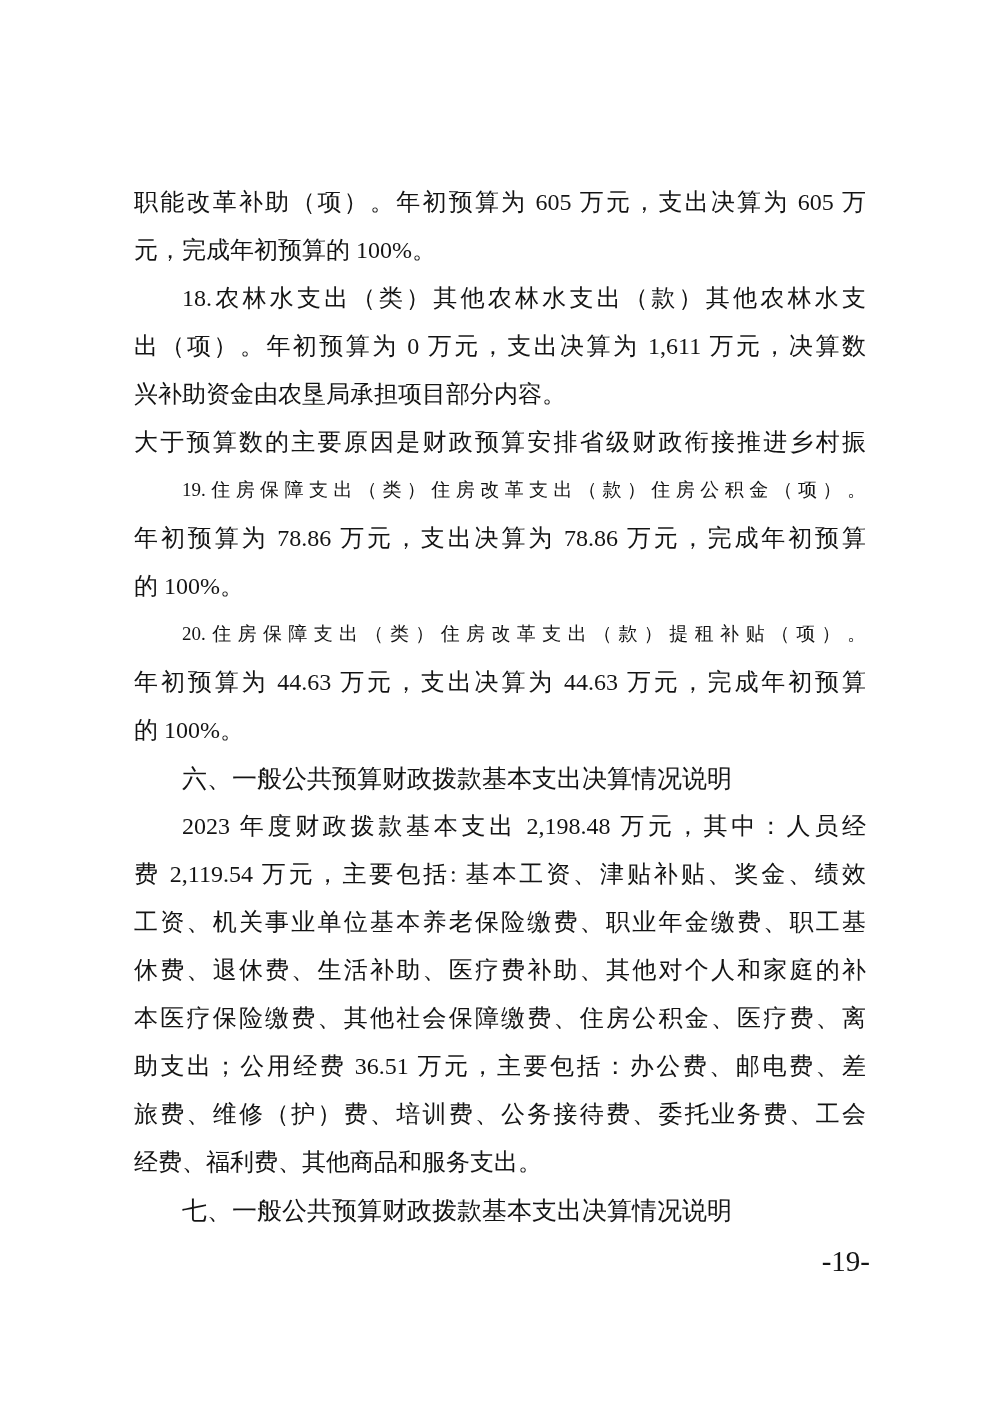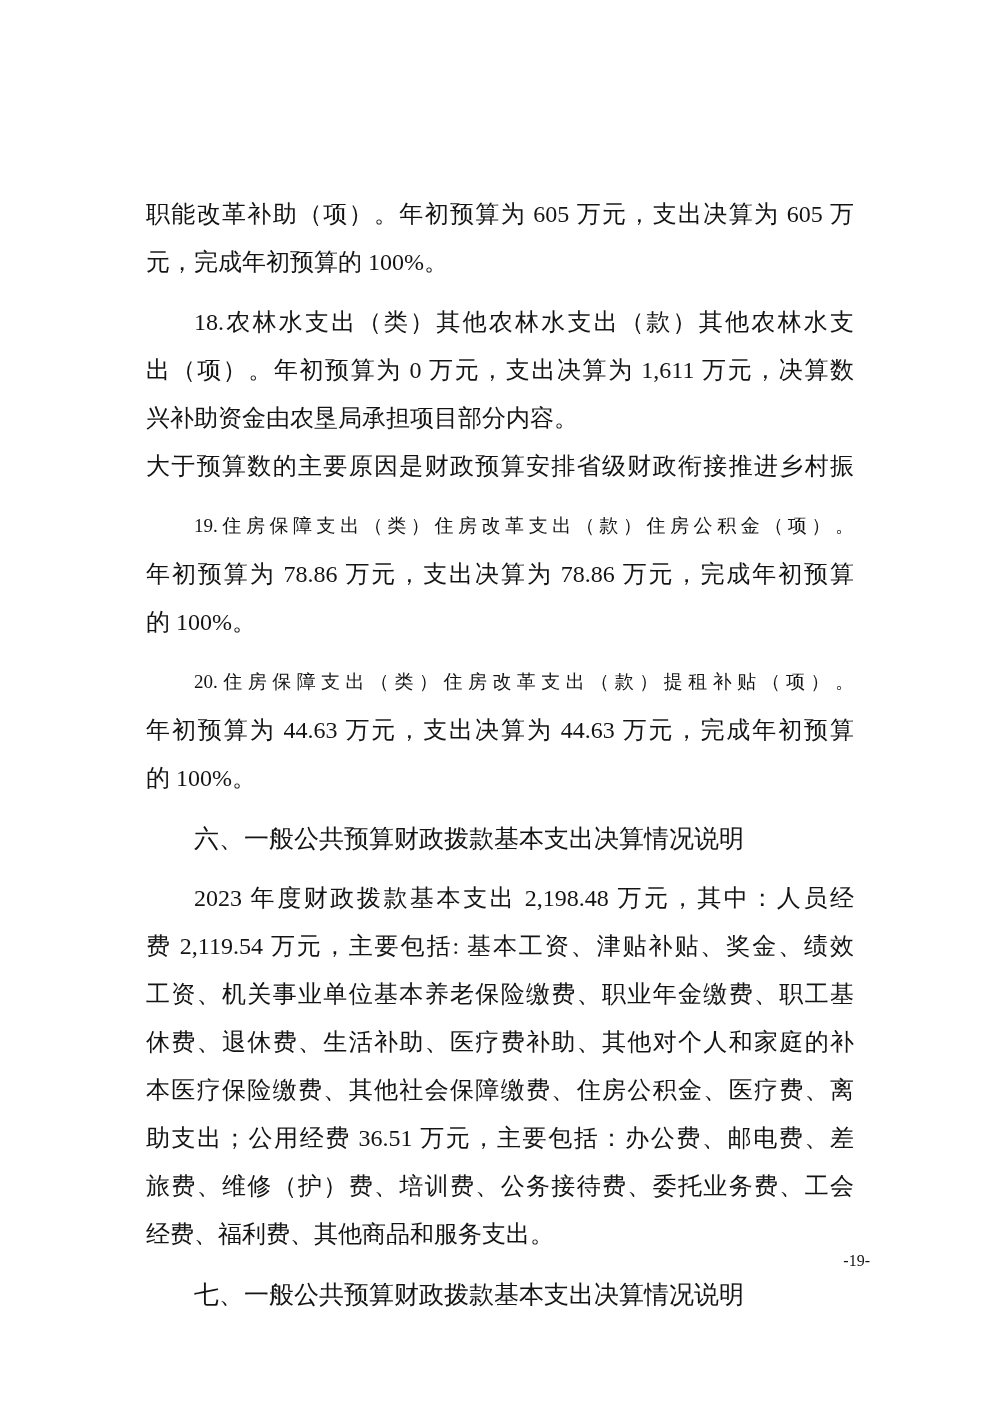--- a/index.html
+++ b/index.html
@@ -17,21 +17,21 @@
   }
   .text-block {
     position: absolute;
     left: 134px;
     top: 178px;
     width: 732px;
     font-family: "Liberation Serif", "DejaVu Serif", serif;
     font-size: 24px;
     color: #141414;
   }
-  .para { margin: 12px; padding: 0; }
+  .para { margin: 0; padding: 0; }
   .line {
     height: 48px;
     line-height: 48px;
     text-align: justify;
     text-justify: inter-character;
     white-space: normal;
   }
   .line.fill { text-align-last: justify; }
   .line.end  { text-align-last: left; }
   .line.indent { text-indent: 48px; }
@@ -41,21 +41,21 @@
     font-weight: 400;
     font-size: 25px;
     text-align: left;
     text-align-last: left;
   }
   .page-number {
     position: absolute;
     top: 1246px;
     right: 130px;
     font-family: "Liberation Serif", "DejaVu Serif", serif;
-    font-size: 16px;
+    font-size: 29px;
     line-height: 30px;
     color: #141414;
   }
 </style>
 </head>
 <body>
 
 <div class="page">
   <div class="text-block">
 

